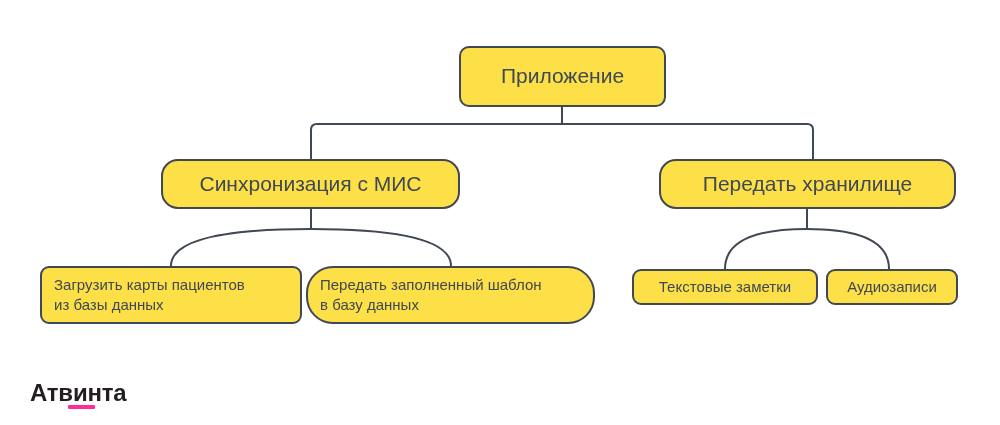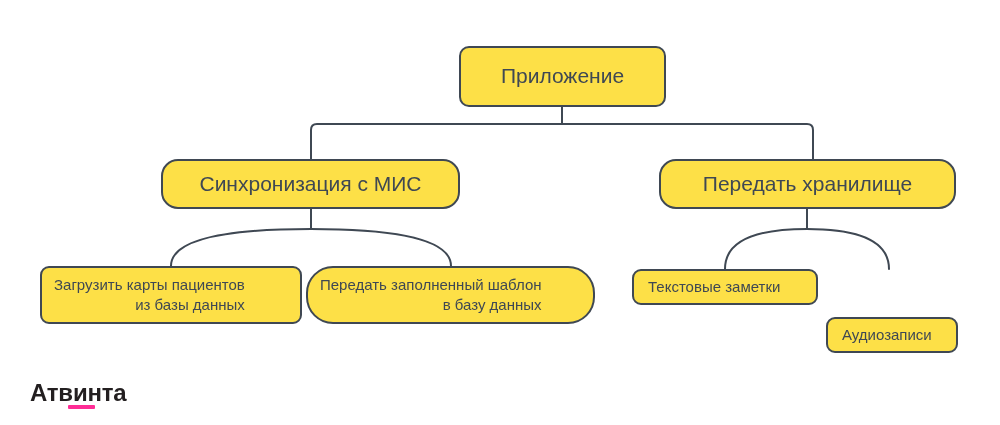--- a/index.html
+++ b/index.html
@@ -41,41 +41,41 @@
     font-size: 21px;
   }
   .node.level2 {
     font-size: 21px;
     border-radius: 17px;
   }
   .node.leaf {
     font-size: 15px;
     border-radius: 9px;
     justify-content: flex-start;
-    text-align: right;
+    text-align: left;
     padding: 0 12px;
   }
   .node.leaf.centered {
-    justify-content: flex-start;
+    justify-content: center;
     text-align: center;
     padding: 16px 14px;
   }
   .node-label {
     display: block;
     white-space: pre-line;
   }
 
   
   #node-app        { left: 459px; top: 46px;  width: 207px; height: 61px; }
   #node-sync       { left: 161px; top: 159px; width: 299px; height: 50px; }
   #node-storage    { left: 659px; top: 159px; width: 297px; height: 50px; }
   #node-load       { left: 40px;  top: 266px; width: 262px; height: 58px; }
   #node-send       { left: 306px; top: 266px; width: 289px; height: 58px; border-radius: 27px; }
   #node-notes      { left: 632px; top: 269px; width: 186px; height: 36px; }
-  #node-audio      { left: 826px; top: 269px; width: 132px; height: 36px; margin-top: 48px; }
+  #node-audio      { left: 826px; top: 269px; width: 132px; height: 36px; }
 
   
   #brand {
     position: absolute;
     left: 30px;
     top: 381px;
     font-size: 24px;
     font-weight: bold;
     letter-spacing: -0.2px;
     color: #231f20;

